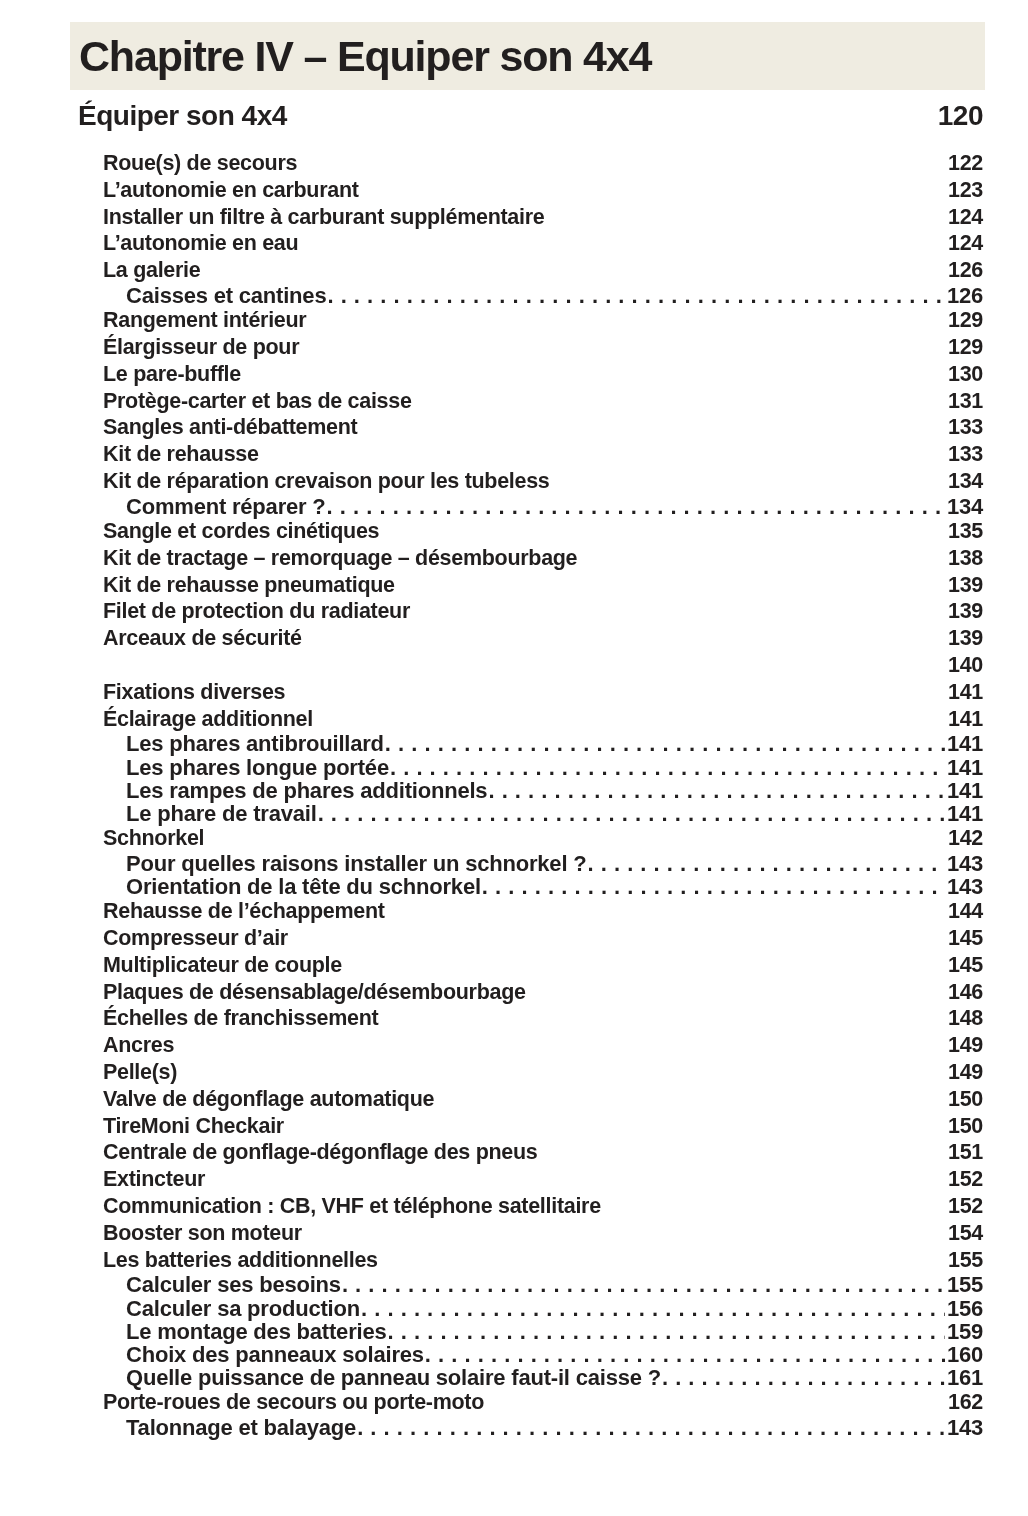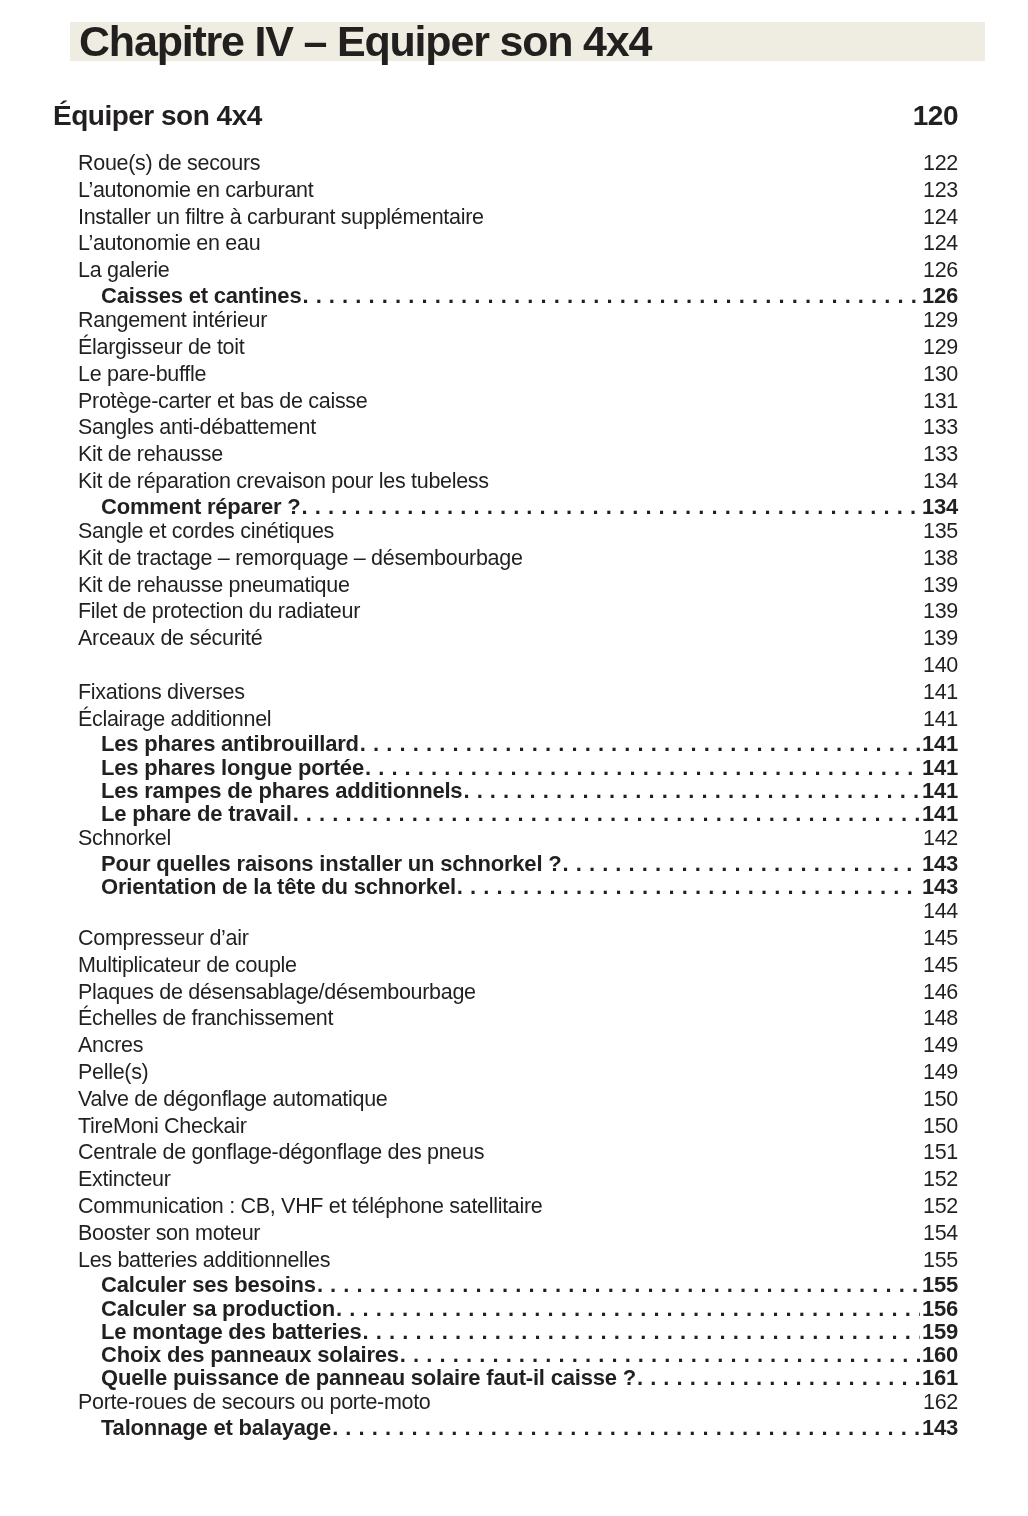--- a/index.html
+++ b/index.html
@@ -14,35 +14,35 @@
     background: #ffffff;
     font-family: "Liberation Sans", sans-serif;
     color: #221f1f;
     overflow: hidden;
   }
   .chapter-band {
     position: absolute;
     left: 70px;
     top: 22px;
     width: 915px;
-    height: 39px;
+    height: 68px;
     background: #efece1;
     display: flex;
     align-items: center;
   }
   .chapter-title {
     font-size: 43px;
     font-weight: 700;
     letter-spacing: -1.2px;
     padding-left: 9px;
     white-space: nowrap;
   }
   .toc {
     position: absolute;
-    left: 53px;
+    left: 78px;
     top: 96px;
     width: 905px;
   }
   .row {
     display: flex;
     align-items: baseline;
     white-space: nowrap;
   }
   .row .label { flex: none; }
   .row .leader {
@@ -62,21 +62,21 @@
   .row.l0 {
     font-size: 28px;
     font-weight: 700;
     height: 40px;
     line-height: 40px;
     margin-bottom: 14px;
     letter-spacing: -0.5px;
   }
   .row.l1 {
     font-size: 21.5px;
-    font-weight: 400;
+    font-weight: 700;
     height: 26.8px;
     line-height: 26.8px;
     padding-left: 25px;
     letter-spacing: -0.3px;
   }
   .row.l2 {
     font-size: 22px;
     font-weight: 700;
     height: 23.2px;
     line-height: 23.2px;
@@ -126,21 +126,21 @@
         <span class="label">Caisses et cantines</span>
         <span class="leader dots"></span>
         <span class="num">126</span>
       </div>
       <div class="row l1">
         <span class="label">Rangement intérieur</span>
         <span class="leader"></span>
         <span class="num">129</span>
       </div>
       <div class="row l1">
-        <span class="label">Élargisseur de toit</span>
+        <span class="label">Élargisseur de pour</span>
         <span class="leader"></span>
         <span class="num">129</span>
       </div>
       <div class="row l1">
         <span class="label">Le pare-buffle</span>
         <span class="leader"></span>
         <span class="num">130</span>
       </div>
       <div class="row l1">
         <span class="label">Protège-carter et bas de caisse</span>
@@ -235,20 +235,21 @@
         <span class="label">Pour quelles raisons installer un schnorkel ?</span>
         <span class="leader dots"></span>
         <span class="num">143</span>
       </div>
       <div class="row l2">
         <span class="label">Orientation de la tête du schnorkel</span>
         <span class="leader dots"></span>
         <span class="num">143</span>
       </div>
       <div class="row l1">
+        <span class="label">Rehausse de l’échappement</span>
         <span class="leader"></span>
         <span class="num">144</span>
       </div>
       <div class="row l1">
         <span class="label">Compresseur d’air</span>
         <span class="leader"></span>
         <span class="num">145</span>
       </div>
       <div class="row l1">
         <span class="label">Multiplicateur de couple</span>

